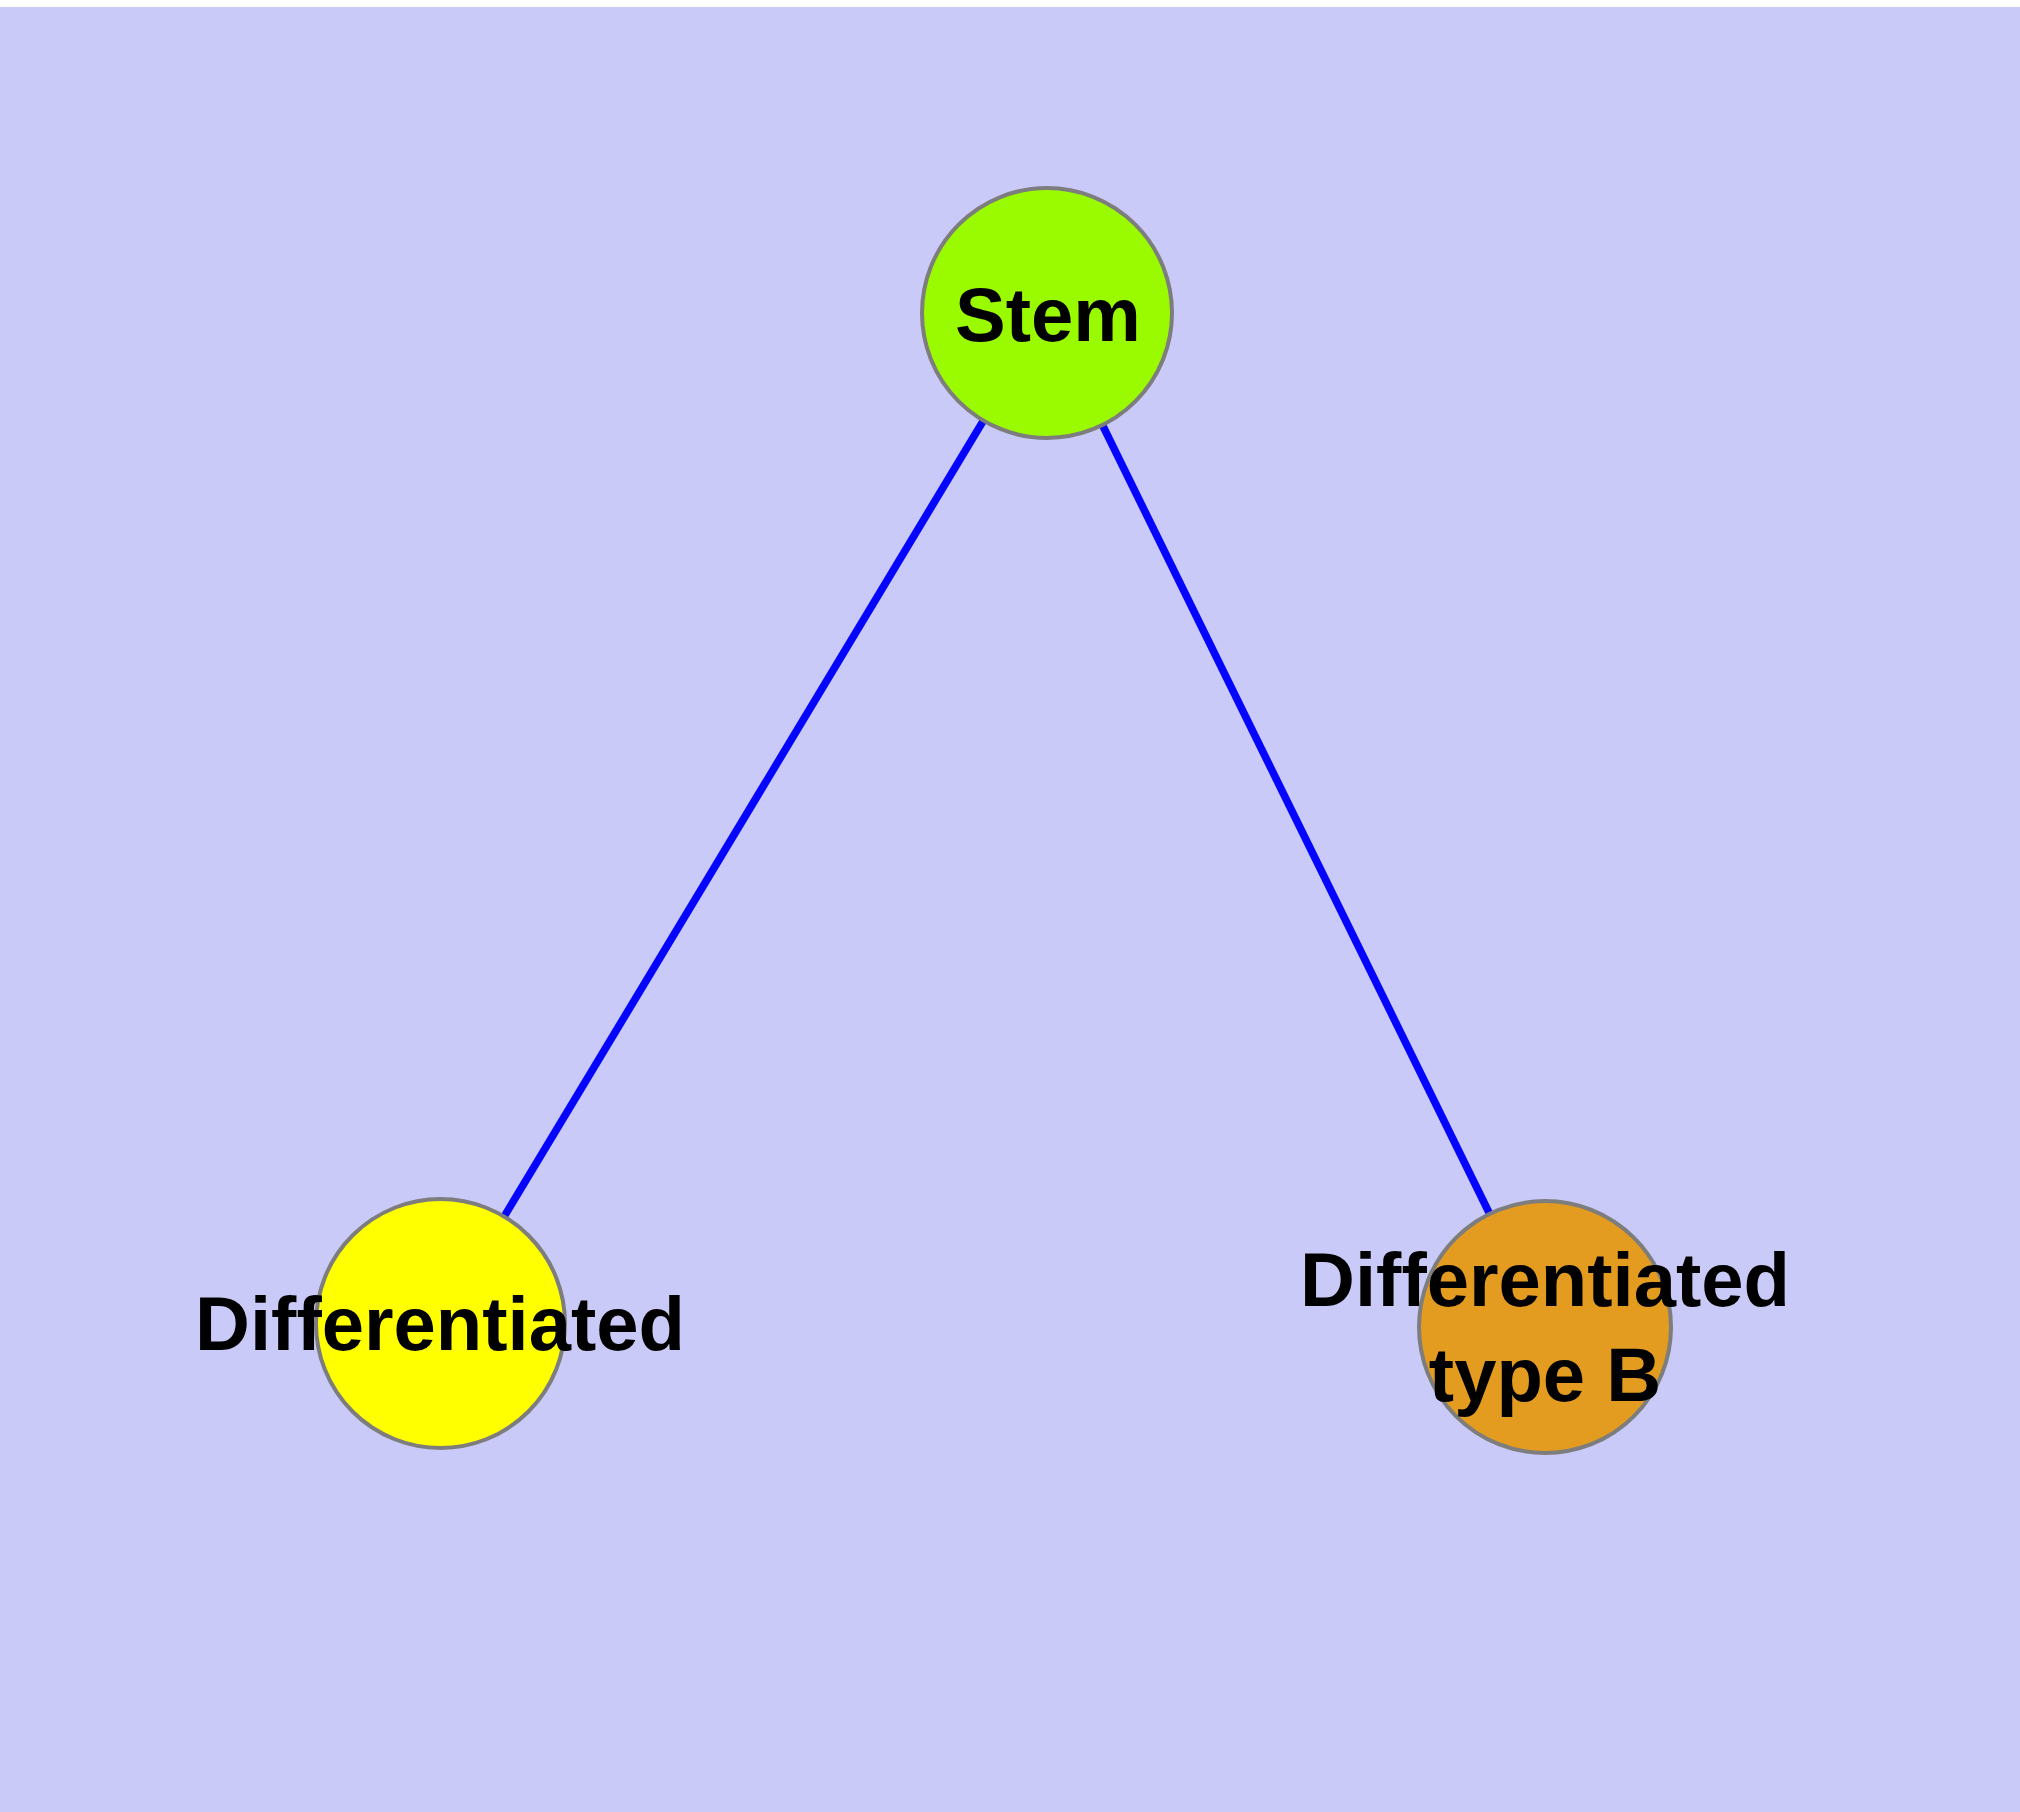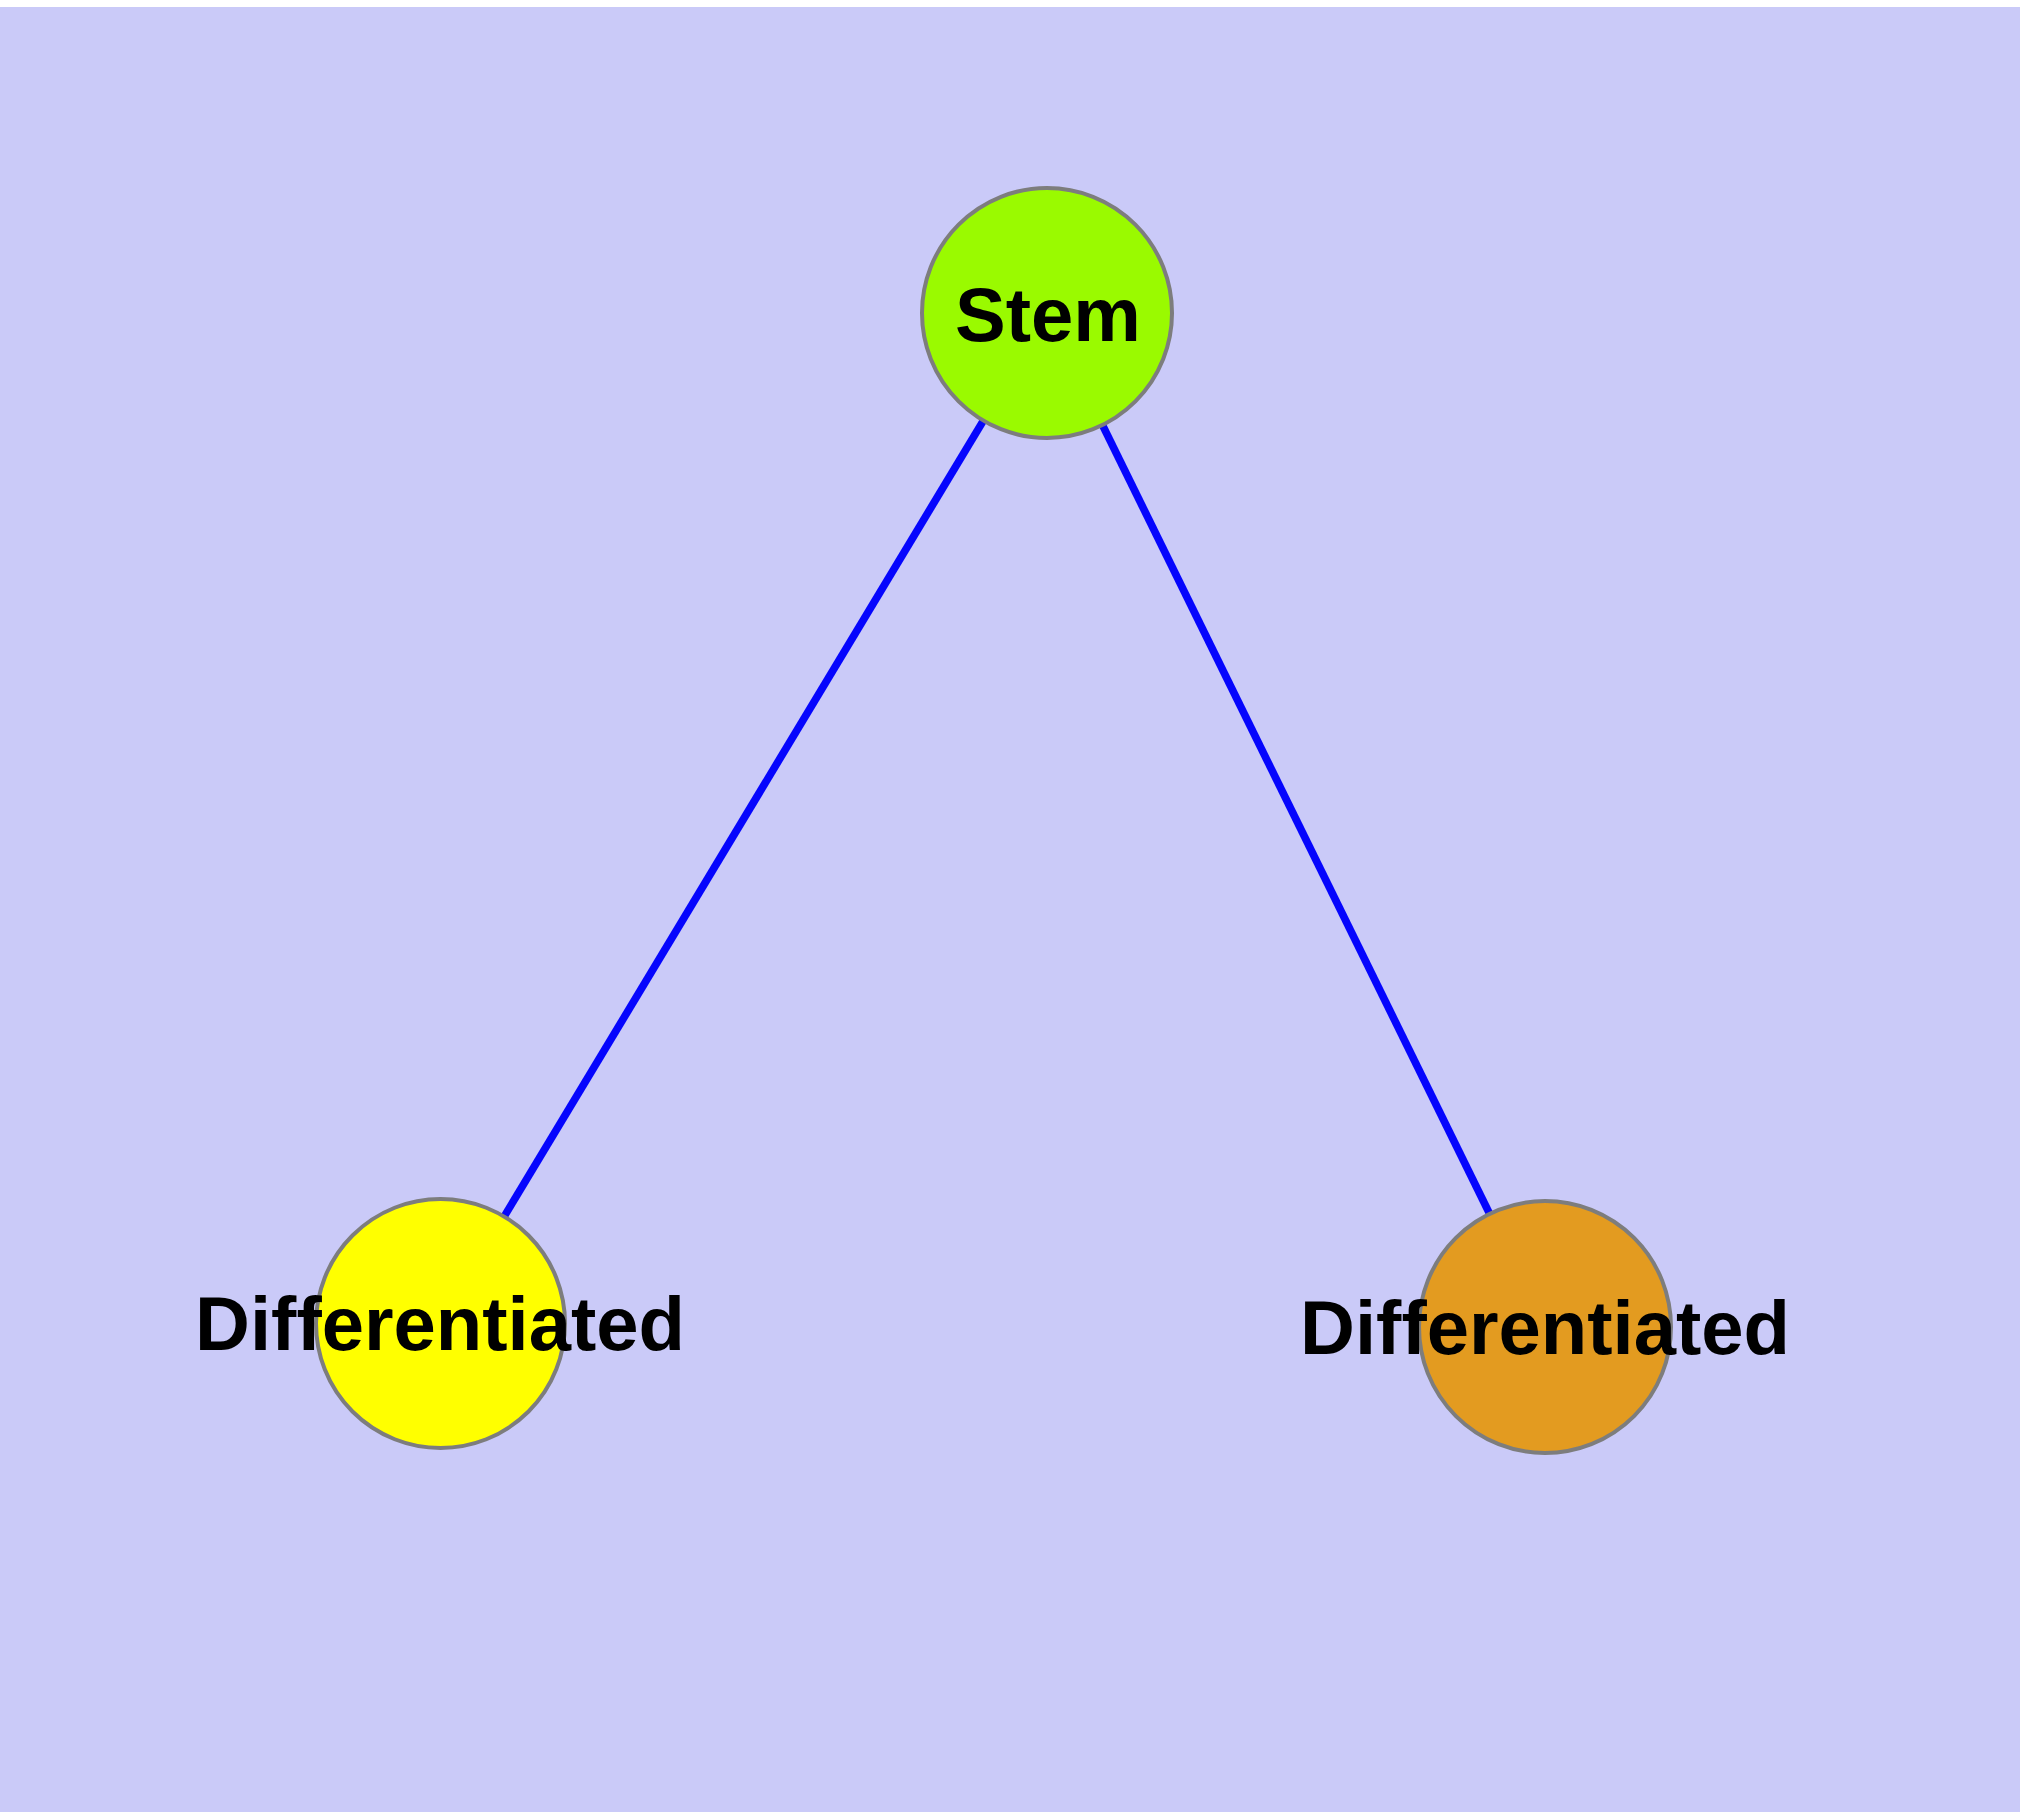--- a/index.html
+++ b/index.html
@@ -74,17 +74,18 @@
     <div class="node-circle" style="left: 314px; top: 1197px; width: 253px; height: 253px; background: rgb(255, 255, 0); border-color: rgb(125, 125, 125); border-width: 4.2px;"></div>
     <div class="node-label" style="left: 440px; top: 1323px; color: rgb(0, 0, 0);">
       <span class="label-line">Differentiated</span>
     </div>
   </div>
 
   <div class="node-group">
     <div class="node-circle" style="left: 1417px; top: 1199px; width: 256px; height: 256px; background: rgb(227, 155, 32); border-color: rgb(125, 125, 125); border-width: 4.2px;"></div>
     <div class="node-label" style="left: 1545px; top: 1327px; color: rgb(0, 0, 0);">
       <span class="label-line">Differentiated</span>
+      <span class="label-line">type B</span>
     </div>
   </div>
 
 </div>
 
 
 </body></html>

